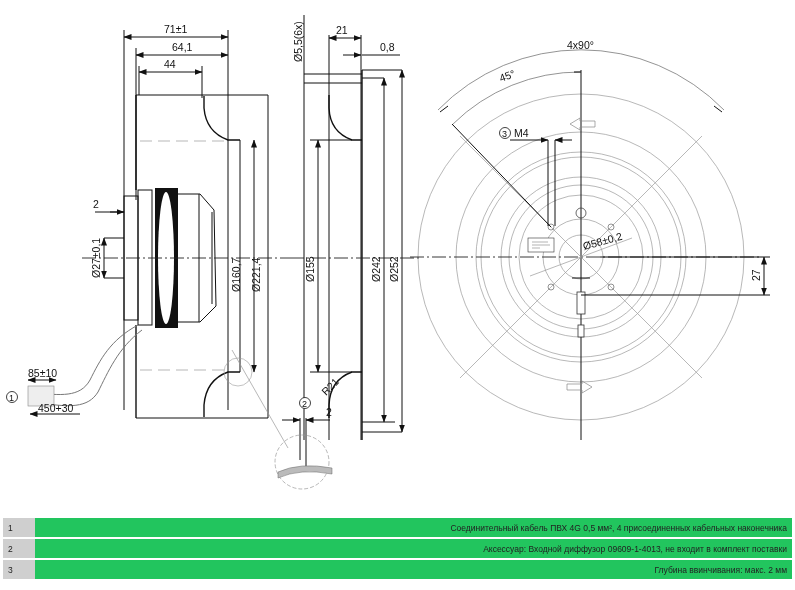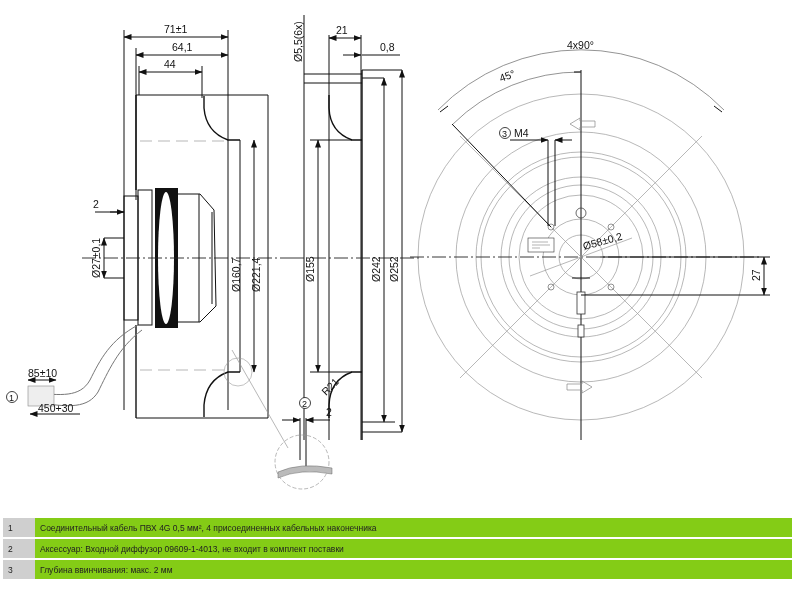--- a/index.html
+++ b/index.html
@@ -7,21 +7,21 @@
   #drawing { position:absolute; left:0; top:0; width:795px; height:505px; }
   #drawing text { font-family:"Liberation Sans", sans-serif; fill:#111; }
   .thin { stroke:#111; stroke-width:1; fill:none; }
   .thick { stroke:#111; stroke-width:1.4; fill:none; }
   .faint { stroke:#9a9a9a; stroke-width:0.7; fill:none; }
   .center { stroke:#222; stroke-width:0.9; fill:none; stroke-dasharray:14 3 2 3; }
   .dim { font-size:10.5px; }
   .notes { position:absolute; left:3px; top:516px; width:789px; border-collapse:separate; border-spacing:0 2px; font-size:8.5px; color:#222; }
   .notes td { padding:3px 5px; height:13px; }
   .notes td.num { width:22px; background:#cfcfcf; }
-  .notes td.txt { background:#84cc16; }
+  .notes td.txt { background:#22c55e;text-align:right; }
 </style>
 </head>
 <body>
 
 <svg id="drawing" viewBox="0 0 795 505" xmlns="http://www.w3.org/2000/svg">
   <defs>
     <marker id="arr" markerWidth="8" markerHeight="6" refX="7.5" refY="3" orient="auto-start-reverse" markerUnits="userSpaceOnUse">
       <path d="M0,0 L8,3 L0,6 z" fill="#111"></path>
     </marker>
   </defs>

